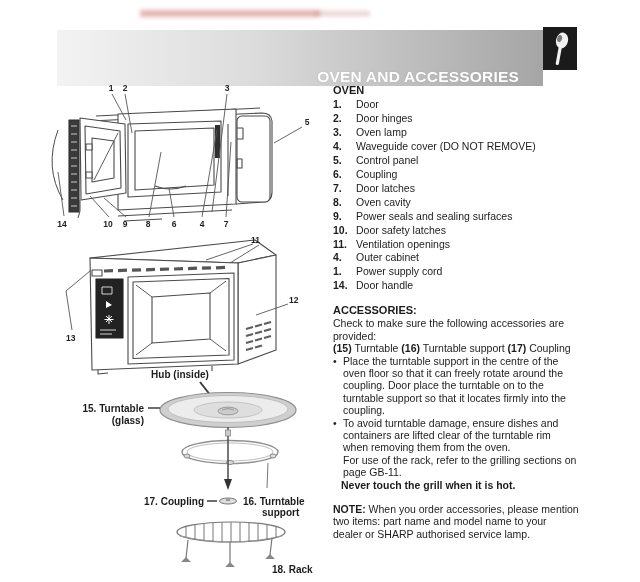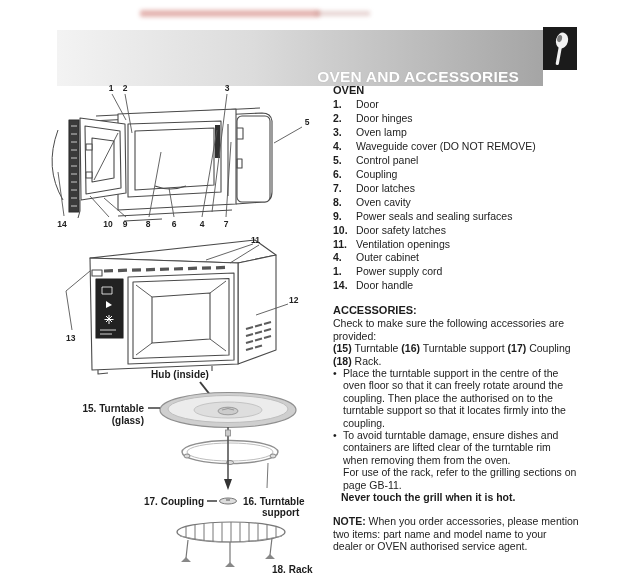--- a/index.html
+++ b/index.html
@@ -283,28 +283,27 @@
           <span class="part-num">14.</span>
           <span class="part-label">Door handle</span>
         </div>
     </div>
 
     <div class="sec-heading acc-heading">ACCESSORIES:</div>
     <div class="body-line">Check to make sure the following accessories are</div>
     <div class="body-line">provided:</div>
 
     <div class="body-line"><span class="b">(15)</span><span> Turntable </span><span class="b">(16)</span><span> Turntable support </span><span class="b">(17)</span><span> Coupling</span></div>
-    <div class="body-line"><span class="b">(18)</span><span> Rack.</span></div>
 
     <div class="bullet-row">
       <span class="bullet-glyph">•</span>
       <span class="bullet-lines">
         <div class="body-line">Place the turntable support in the centre of the</div>
         <div class="body-line">oven floor so that it can freely rotate around the</div>
-        <div class="body-line">coupling. Then place the authorised on to the</div>
+        <div class="body-line">coupling. Door place the turntable on to the</div>
         <div class="body-line">turntable support so that it locates firmly into the</div>
         <div class="body-line">coupling.</div>
       </span>
     </div>
 
     <div class="bullet-row">
       <span class="bullet-glyph">•</span>
       <span class="bullet-lines">
         <div class="body-line">To avoid turntable damage, ensure dishes and</div>
         <div class="body-line">containers are lifted clear of the turntable rim</div>
@@ -315,17 +314,17 @@
     <div class="indent">
       <div class="body-line">For use of the rack, refer to the grilling sections on</div>
       <div class="body-line">page GB-11.</div>
     </div>
 
     <div class="body-line warning-line">Never touch the grill when it is hot.</div>
 
     <div class="note-block">
       <div class="body-line"><span class="b">NOTE:</span><span> When you order accessories, please mention</span></div>
       <div class="body-line">two items: part name and model name to your</div>
-      <div class="body-line">dealer or OVEN authorised service agent.</div>
+      <div class="body-line">dealer or SHARP authorised service lamp.</div>
     </div>
   </div>
 
 </div>
 
 </body></html>

